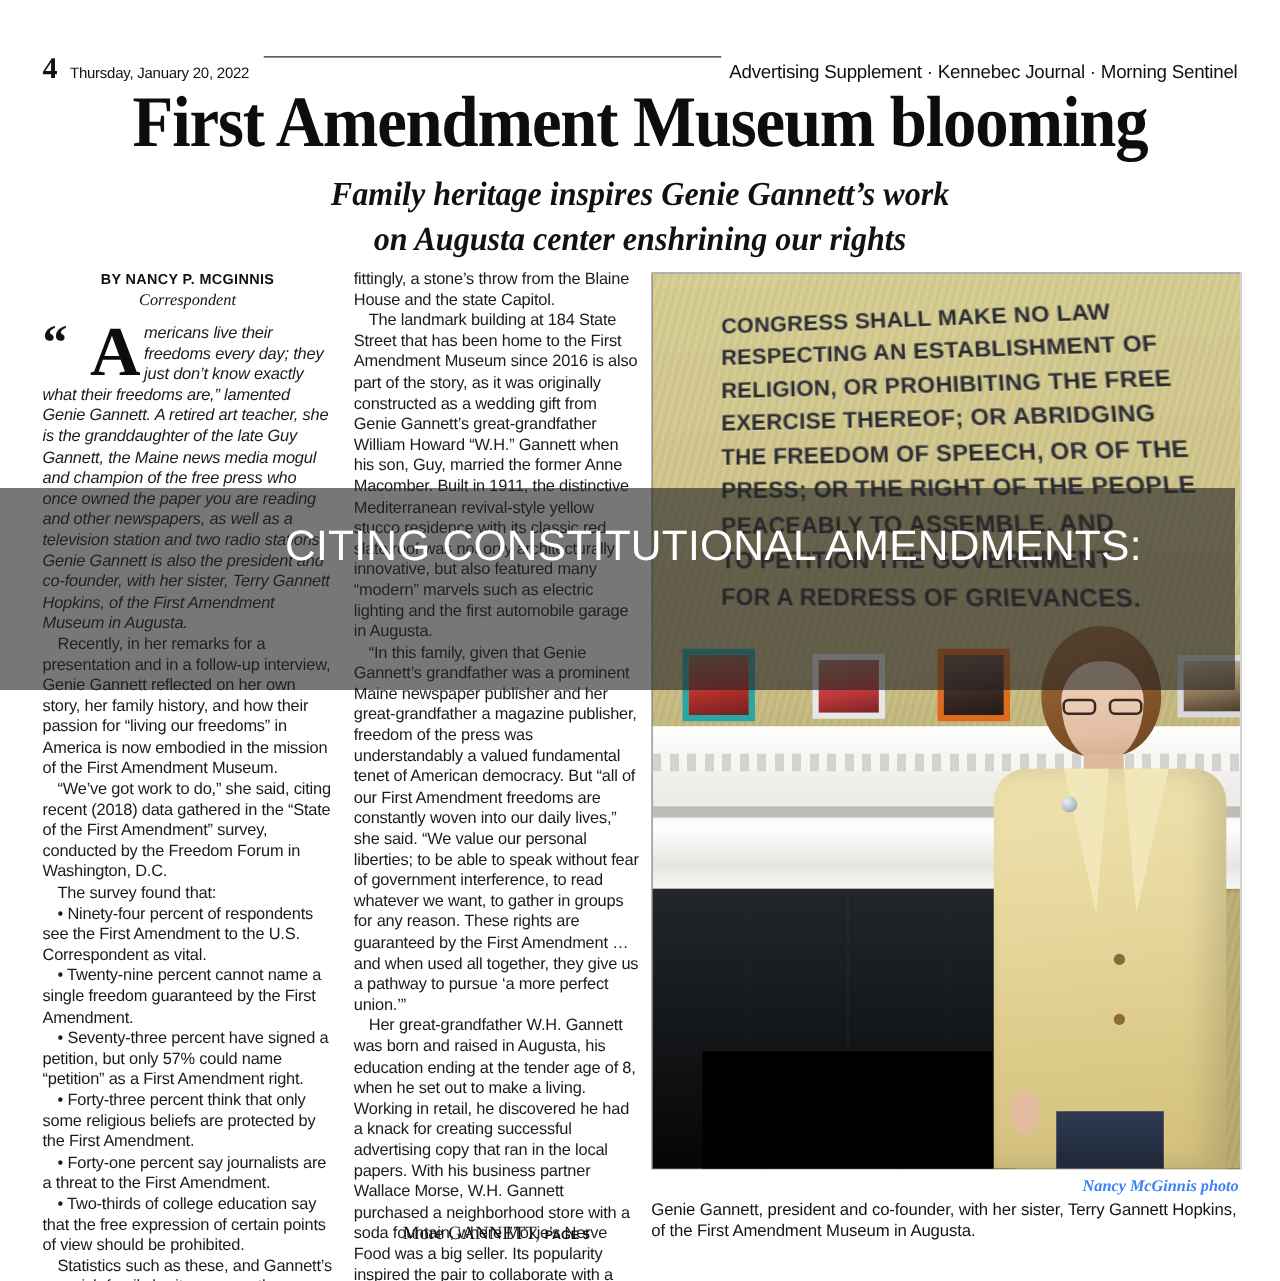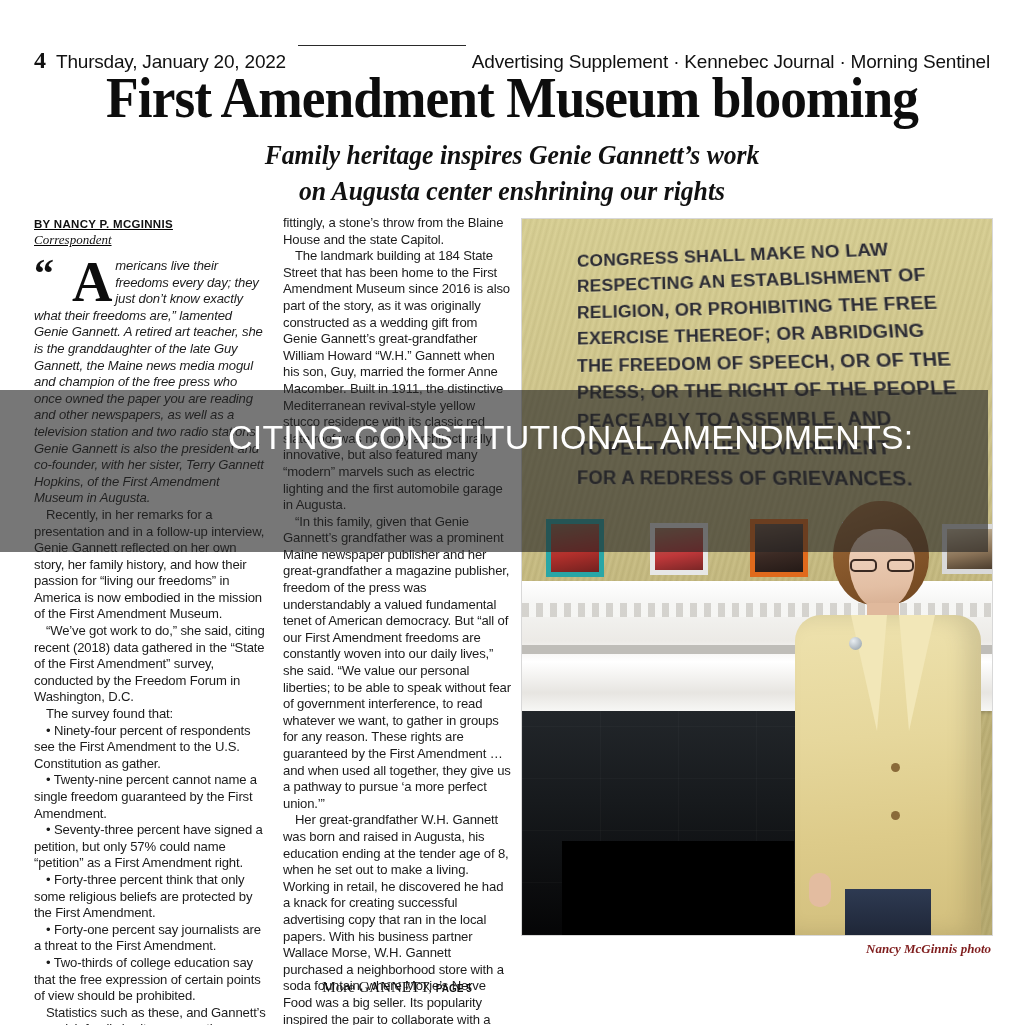--- a/index.html
+++ b/index.html
@@ -36,35 +36,35 @@
   .folio-number {
     font-family: "Liberation Serif", serif;
     font-weight: bold;
     font-size: 24px;
     line-height: 1;
     color: #111;
     margin-right: 10px;
   }
   .folio-date {
     font-family: "Liberation Sans", sans-serif;
-    font-size: 19px;
+    font-size: 12px;
     color: #111;
     letter-spacing: -0.2px;
     margin-top: 27px;
   }
   .folio-rule {
     flex: 1;
     height: 1px;
     background: #2a2a2a;
     margin: 0 6px 4px 12px;
     align-self: flex-end;
   }
   .folio-pubs {
     font-family: "Liberation Sans", sans-serif;
-    font-size: 19px;
+    font-size: 15px;
     color: #111;
     letter-spacing: -0.2px;
   }
 
   
   .headline {
     position: absolute;
     top: 68px;
     left: 0;
     width: 1024px;
@@ -91,22 +91,21 @@
     color: #111;
     transform: scaleX(0.95);
   }
 
   
   .byline-block {
     position: absolute;
     top: 218px;
     left: 34px;
     width: 232px;
-    text-align: left;
-    text-decoration: underline;
+    text-align: center;
   }
   .byline-name {
     font-family: "Liberation Sans", sans-serif;
     font-weight: bold;
     font-size: 11.5px;
     letter-spacing: 0.3px;
     color: #111;
   }
   .byline-role {
     font-family: "Liberation Serif", serif;
@@ -368,21 +367,21 @@
   .photo-credit {
     position: absolute;
     top: 941px;
     left: 521px;
     width: 470px;
     text-align: right;
     font-family: "Liberation Serif", serif;
     font-style: italic;
     font-weight: bold;
     font-size: 13px;
-    color: #7f1d1d;
+    color: #3b82f6;
   }
   .caption {
     position: absolute;
     top: 960px;
     left: 521px;
     width: 482px;
     font-family: "Liberation Sans", sans-serif;
     font-size: 13.4px;
     line-height: 16.5px;
     color: #141414;
@@ -447,21 +446,21 @@
 
   <div class="col" id="col1">
     <div class="dropcap-wrap">
       <span class="quote-mark">“</span>
       <span class="dropcap">A</span>
       <p class="lede">mericans live their freedoms every day; they just don’t know exactly what their freedoms are,” lamented Genie Gannett. A retired art teacher, she is the granddaughter of the late Guy Gannett, the Maine news media mogul and champion of the free press who once owned the paper you are reading and other newspapers, as well as a television station and two radio stations. Genie Gannett is also the president and co-founder, with her sister, Terry Gannett Hopkins, of the First Amendment Museum in Augusta.</p>
     </div>
     <p>Recently, in her remarks for a presentation and in a follow-up interview, Genie Gannett reflected on her own story, her family history, and how their passion for “living our freedoms” in America is now embodied in the mission of the First Amendment Museum.</p>
     <p>“We’ve got work to do,” she said, citing recent (2018) data gathered in the “State of the First Amendment” survey, conducted by the Freedom Forum in Washington, D.C.</p>
     <p>The survey found that:</p>
-    <p class="bullet">• Ninety-four percent of respondents see the First Amendment to the U.S. Constitution as gather.</p>
+    <p class="bullet">• Ninety-four percent of respondents see the First Amendment to the U.S. Correspondent as vital.</p>
     <p class="bullet">• Twenty-nine percent cannot name a single freedom guaranteed by the First Amendment.</p>
     <p class="bullet">• Seventy-three percent have signed a petition, but only 57% could name “petition” as a First Amendment right.</p>
     <p class="bullet">• Forty-three percent think that only some religious beliefs are protected by the First Amendment.</p>
     <p class="bullet">• Forty-one percent say journalists are a threat to the First Amendment.</p>
     <p class="bullet">• Two-thirds of college education say that the free expression of certain points of view should be prohibited.</p>
     <p>Statistics such as these, and Gannett’s own rich family heritage, were the inspiration for contemporary Gannett family descendants to establish the First Amendment Museum. Over a decade ago, they launched an ambitious long-term plan to establish a nonprofit “museum of ideas and ideals” to be located.</p>
   </div>
 
   <div class="col" id="col2">
     <p class="noindent">fittingly, a stone’s throw from the Blaine House and the state Capitol.</p>
@@ -530,18 +529,19 @@
         <div class="w-pin"></div>
         <div class="w-btn b1"></div>
         <div class="w-btn b2"></div>
         <div class="w-hand"></div>
       </div>
       <div class="w-pants"></div>
     </div>
   </div>
 
   <div class="photo-credit">Nancy McGinnis  photo</div>
+  <div class="caption">Genie Gannett, president and co-founder, with her sister, Terry Gannett Hopkins, of the First Amendment Museum in Augusta.</div>
 
   <div class="overlay">
     <div class="overlay-line1">CITING CONSTITUTIONAL AMENDMENTS:</div>
   </div>
 
 </div>
 
 </body></html>

